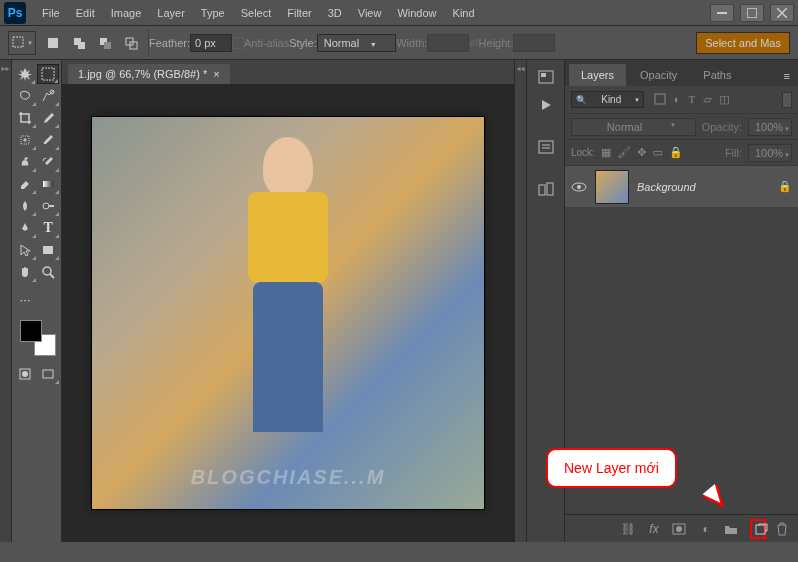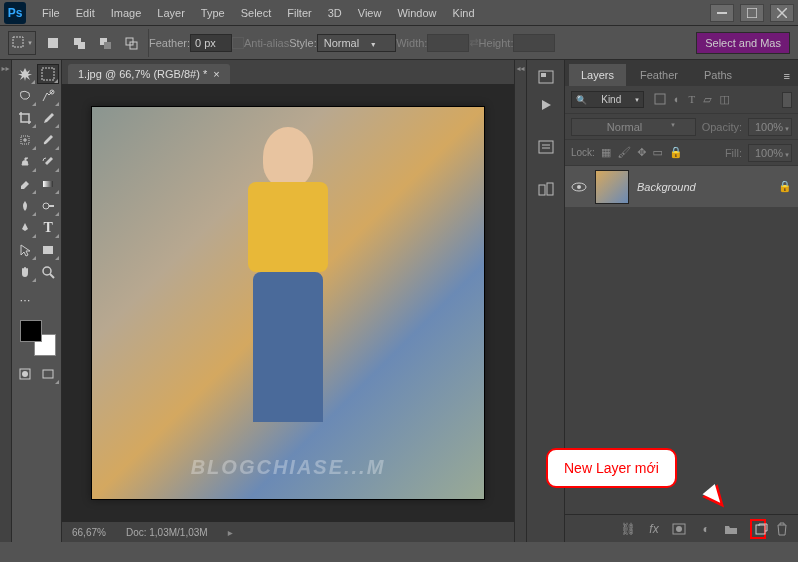--- a/index.html
+++ b/index.html
@@ -10,21 +10,21 @@
 .menu-item { padding: 4px 8px; cursor: pointer; }
 .window-controls { margin-left: auto; display: flex; gap: 6px; }
 .win-btn { width: 24px; height: 18px; background: #6a6a6a; border: 1px solid #444; display: flex; align-items: center; justify-content: center; cursor: pointer; }
 
 .options-bar { height: 34px; background: #535353; border-bottom: 1px solid #2a2a2a; display: flex; align-items: center; padding: 0 8px; gap: 0; }
 .dropdown-icon { width: 28px; height: 24px; border: 1px solid #333; display: flex; align-items: center; justify-content: center; position: relative; }
 .icon-group { display: flex; gap: 4px; padding: 0 6px; border-right: 1px solid #404040; height: 28px; align-items: center; }
 .opt-label { color: #aaa; font-size: 11px; }
 .opt-input { background: #3a3a3a; border: 1px solid #2a2a2a; color: #ccc; padding: 2px 4px; width: 42px; font-size: 11px; }
 .opt-select { background: #4a4a4a; border: 1px solid #2a2a2a; color: #ccc; padding: 2px 20px 2px 6px; font-size: 11px; position: relative; }
-.opt-btn-right { margin-left: auto; background: #701a75; border: 1px solid #2a2a2a; padding: 4px 8px; cursor: pointer; }
+.opt-btn-right { margin-left: auto; background: #a16207; border: 1px solid #2a2a2a; padding: 4px 8px; cursor: pointer; }
 .disabled { opacity: 0.5; text-align: center; }
 
 .main-area { display: flex; height: calc(100% - 60px - 20px); }
 .tool-gutter { width: 12px; background: #424242; border-right: 1px solid #2a2a2a; display: flex; flex-direction: column; align-items: center; padding-top: 4px; }
 .gutter-arrows { color: #888; font-size: 8px; }
 
 .toolbox { width: 50px; background: #535353; border-right: 1px solid #2a2a2a; display: flex; flex-direction: column; padding: 4px 2px; }
 .tool-row { display: flex; gap: 2px; margin-bottom: 2px; }
 .tool { width: 22px; height: 20px; display: flex; align-items: center; justify-content: center; cursor: pointer; color: #ddd; position: relative; }
 .tool.active { background: #3a3a3a; border: 1px solid #222; }
@@ -361,25 +361,20 @@
         <div class="photo-bg"></div>
         <div class="photo-figure">
           <div class="photo-hair"></div>
           <div class="photo-head"></div>
           <div class="photo-torso"></div>
           <div class="photo-legs"></div>
         </div>
         <div class="watermark">BLOGCHIASE...M</div>
       </div>
     </div>
-    <div class="status-bar">
-      <span>66,67%</span>
-      <span>Doc: 1,03M/1,03M</span>
-      <span style="color:#888">▸</span>
-    </div>
   </div>
 
   <div class="panel-gutter">
     <span class="gutter-arrows">◂◂</span>
   </div>
   <div class="panel-strip">
     <div class="strip-group">
       <div class="strip-icon">
           <svg width="18" height="16">
             <rect x="2" y="2" width="14" height="12" fill="none" stroke="#bbb"></rect>
@@ -407,21 +402,21 @@
             <rect x="2" y="4" width="6" height="10" fill="none" stroke="#bbb"></rect>
             <rect x="10" y="2" width="6" height="12" fill="none" stroke="#bbb"></rect>
           </svg>
         </div>
     </div>
   </div>
 
   <div class="panels">
     <div class="panel-tabs">
       <div class="panel-tab active">Layers</div>
-      <div class="panel-tab">Feather</div>
+      <div class="panel-tab">Opacity</div>
       <div class="panel-tab">Paths</div>
       <div class="panel-menu">≡</div>
     </div>
     <div class="layers-panel">
       <div class="layers-filter">
         <div class="filter-select">
             <span style="font-size:9px">🔍</span>
             <span>Kind</span>
             <span style="font-size:7px">▾</span>
           </div>

